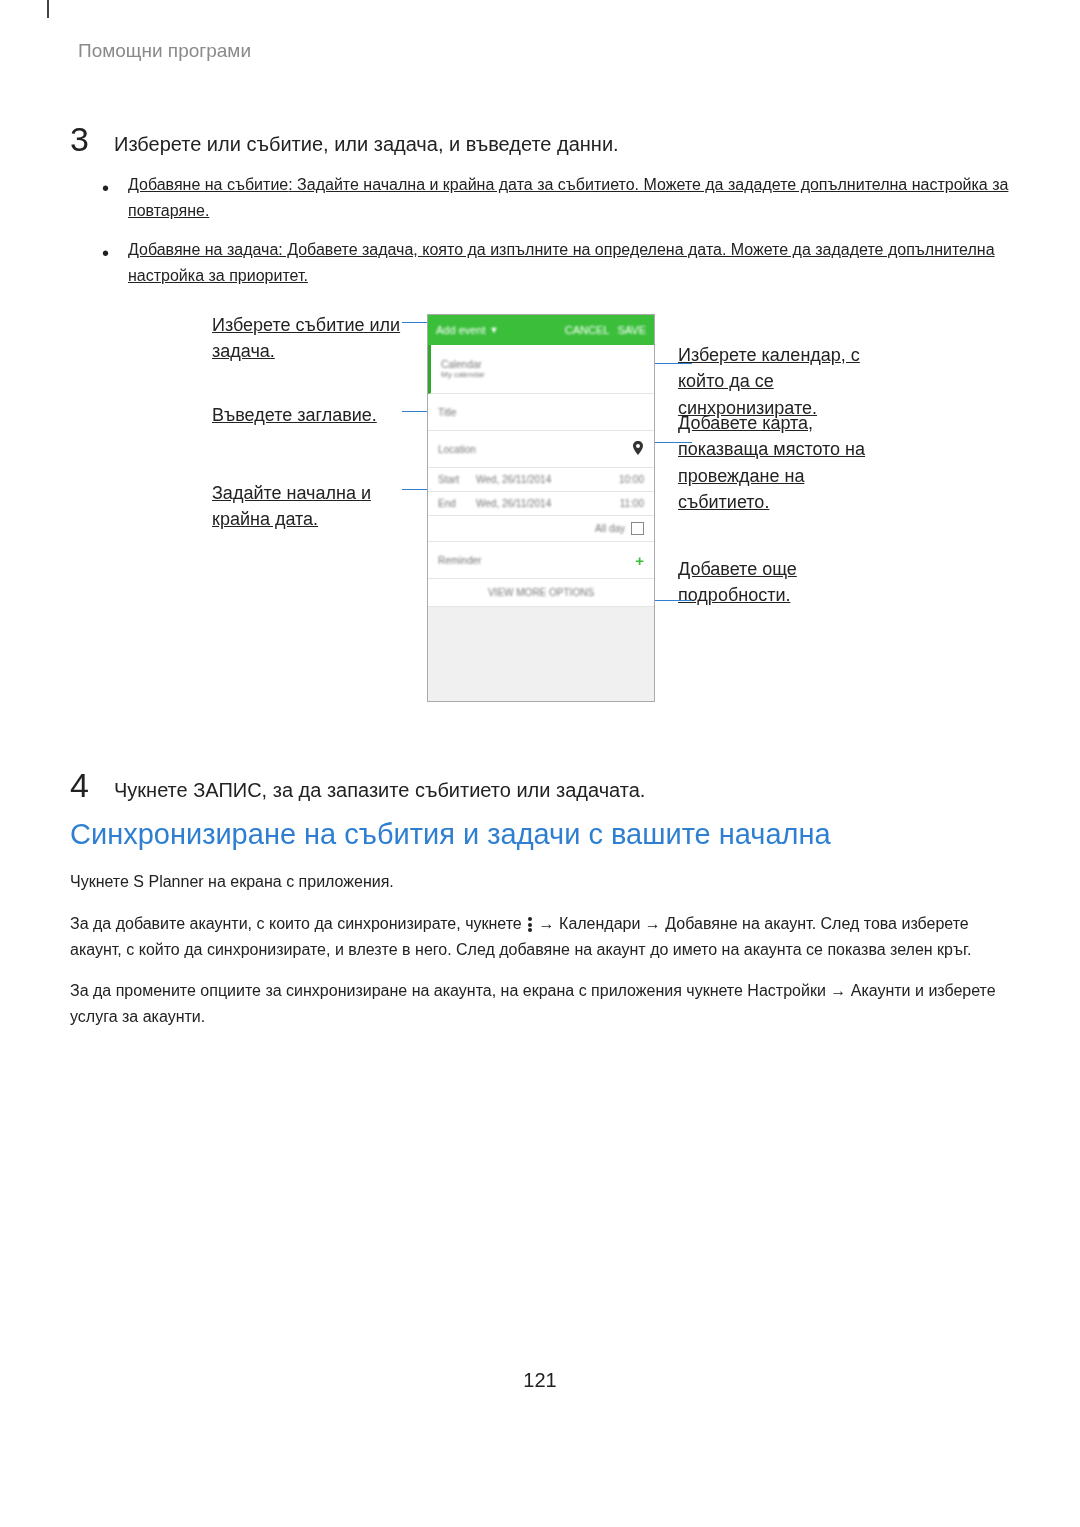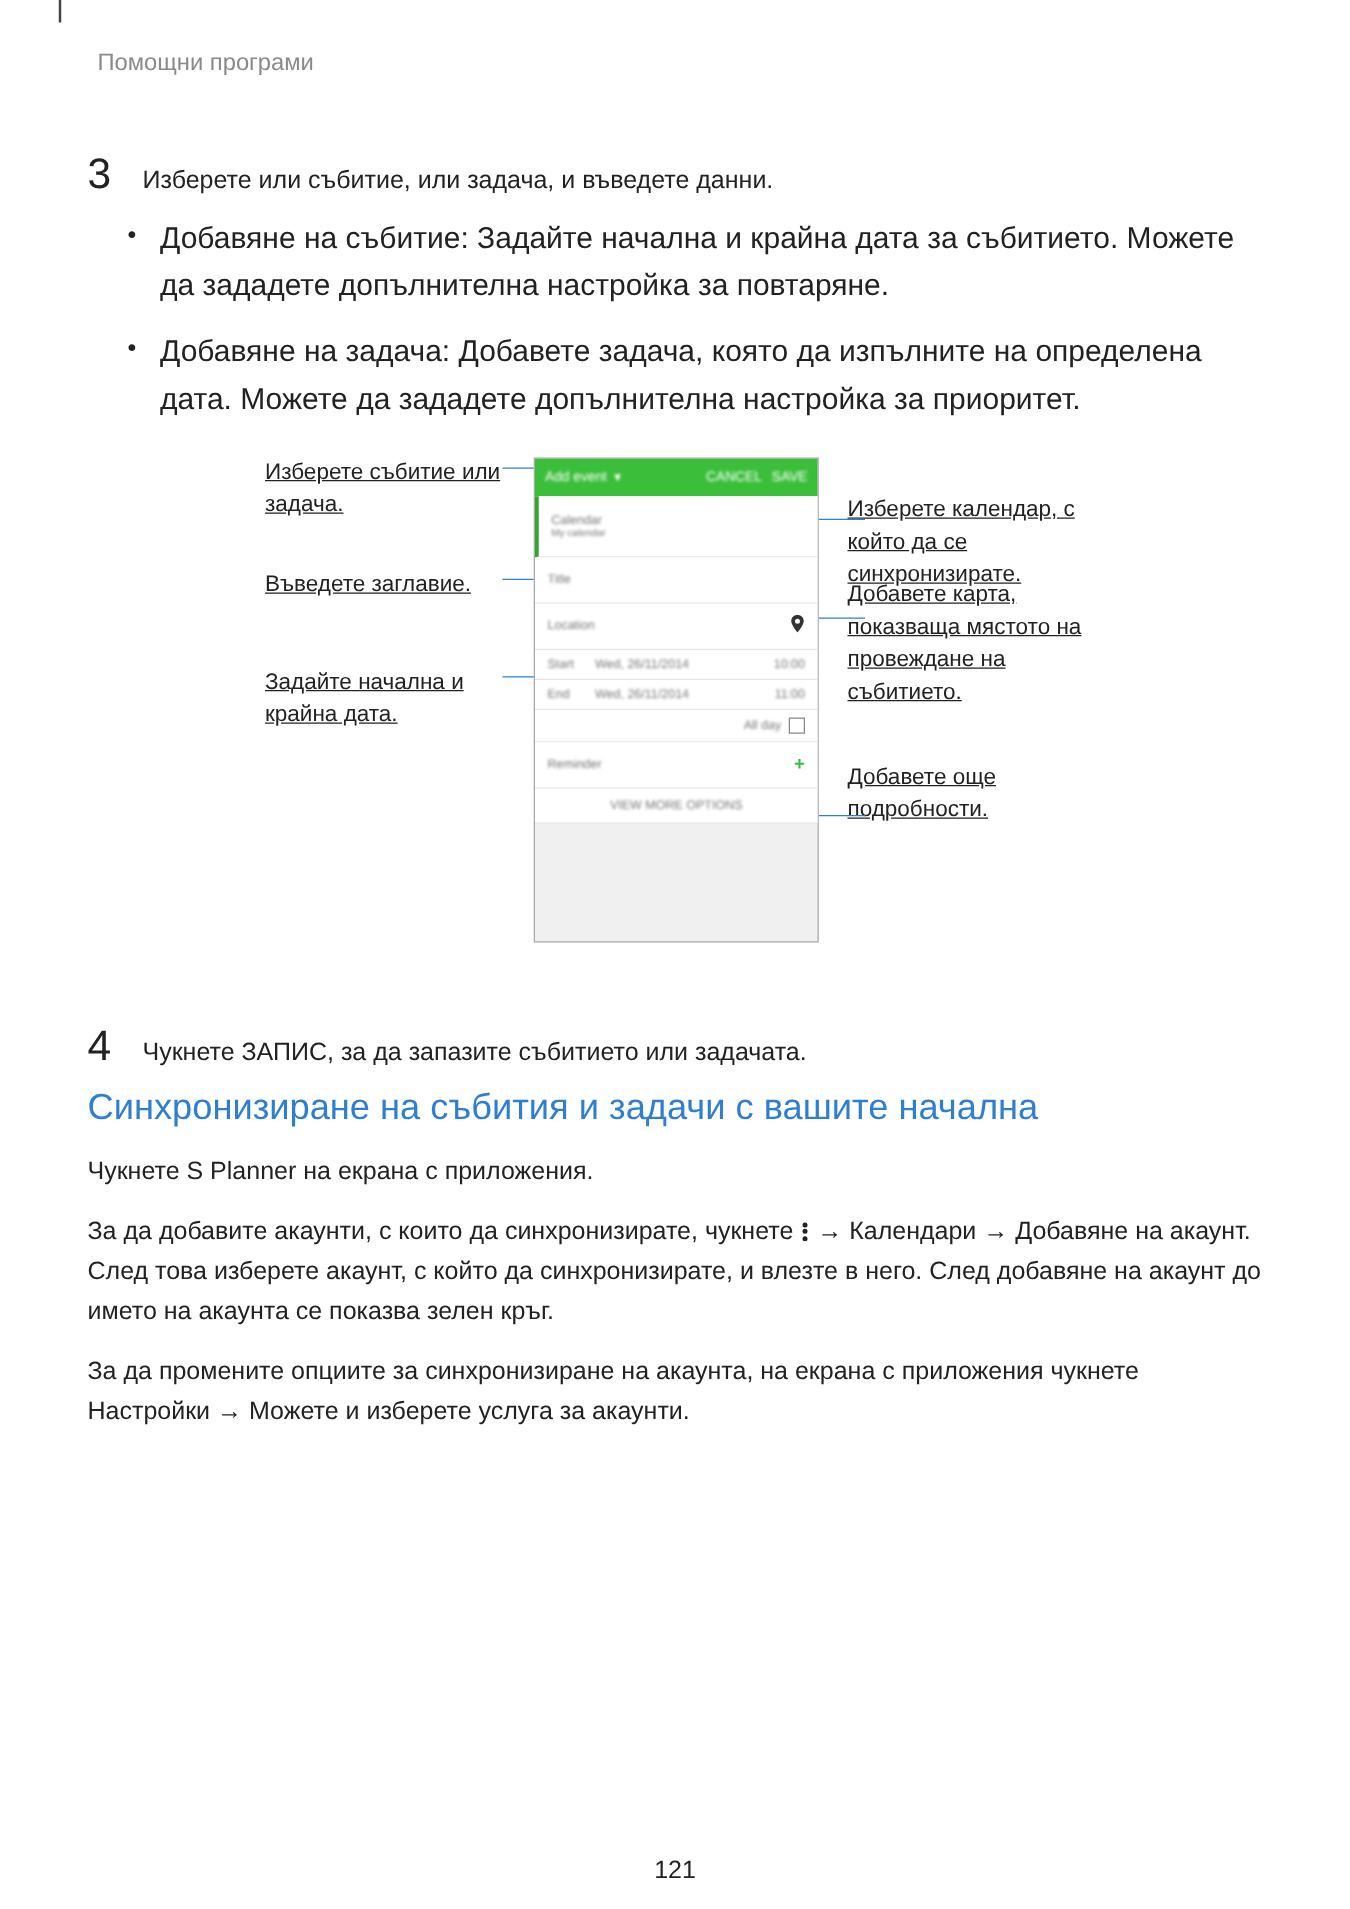--- a/index.html
+++ b/index.html
@@ -45,24 +45,25 @@
     line-height: 1.6;
     padding-top: 6px;
     text-align: right;
   }
   ul.bullets {
     list-style: none;
     padding-left: 58px;
     margin: 6px 0 20px 0;
   }
   ul.bullets li {
-    font-size: 24px;
+    font-size: 16px;
     line-height: 1.6;
     margin-bottom: 14px;
     position: relative;
+    text-decoration: underline;
   }
   ul.bullets li::before {
     content: "•";
     position: absolute;
     left: -26px;
     font-size: 20px;
   }
   .bold-inline { font-weight: 400; }
   .figure {
     position: relative;
@@ -133,21 +134,21 @@
     position: absolute;
     background: #2e7fd1;
     width: 1px;
   }
   .section-title {
     color: #2e7fd1;
     font-size: 29px;
     margin: 10px 0 18px 0;
   }
   .para {
-    font-size: 20px;
+    font-size: 16px;
     line-height: 1.6;
     margin-bottom: 16px;
   }
   .dots-icon {
     display: inline-block;
     vertical-align: middle;
     line-height: 0;
     margin: 0 2px;
   }
   .dots-icon span {
@@ -264,17 +265,17 @@
   <div class="para">
     <span>Чукнете </span><span>S Planner</span><span> на екрана с приложения.</span>
   </div>
 
 
   <div class="para">
     <span>За да добавите акаунти, с които да синхронизирате, чукнете </span><span class="dots-icon"><span></span><span></span><span></span></span><span> → </span><span>Календари</span><span> → </span><span>Добавяне на акаунт</span><span>. След това изберете акаунт, с който да синхронизирате, и влезте в него. След добавяне на акаунт до името на акаунта се показва зелен кръг.</span>
   </div>
 
   <div class="para">
-    <span>За да промените опциите за синхронизиране на акаунта, на екрана с приложения чукнете </span><span>Настройки</span><span> → </span><span>Можете</span><span> и изберете услуга за акаунти.</span>
+    <span>За да промените опциите за синхронизиране на акаунта, на екрана с приложения чукнете </span><span>Настройки</span><span> → </span><span>Акаунти</span><span> и изберете услуга за акаунти.</span>
   </div>
 
   <div class="page-num">121</div>
 </div>
 
 </body></html>

